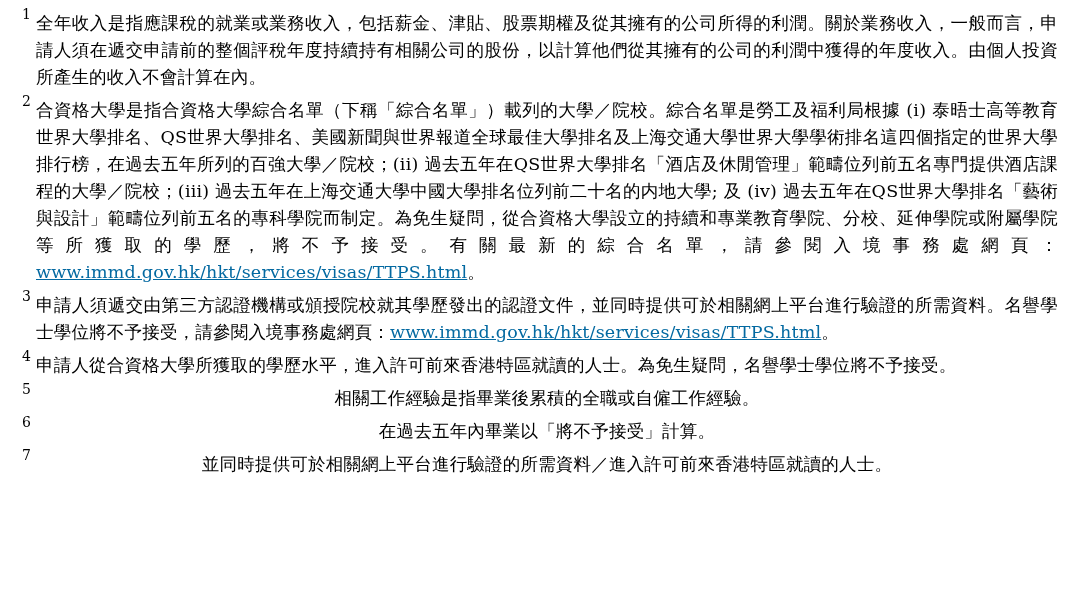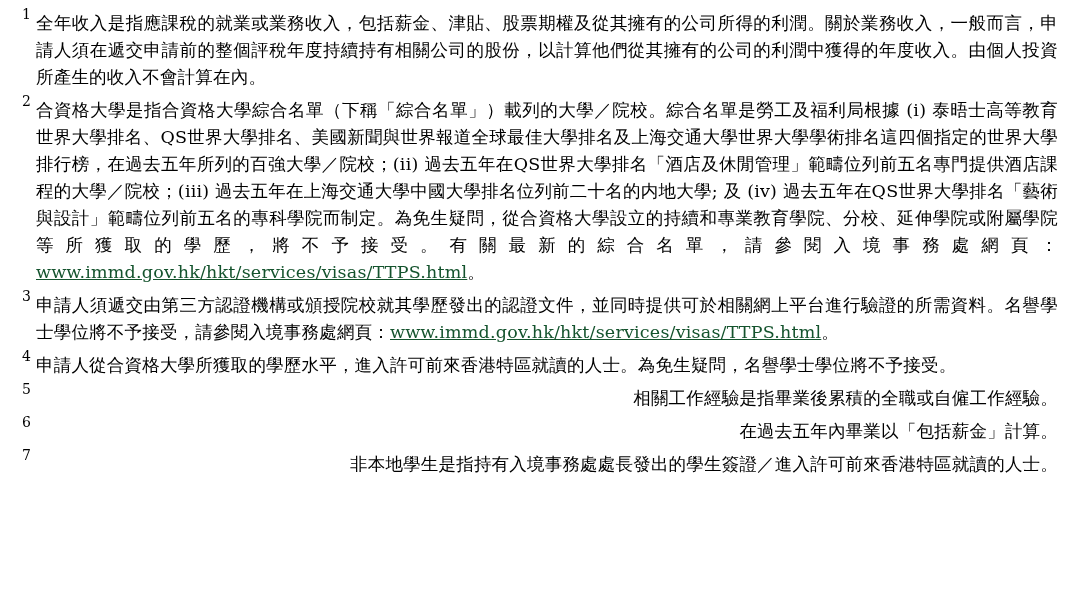--- a/index.html
+++ b/index.html
@@ -41,24 +41,24 @@
     line-height: 27px;
     text-align: justify;
     text-justify: inter-character;
     letter-spacing: 0.2px;
   }
   .note-1 .body-text,
   .note-2 .body-text {
     text-align: justify;
   }
   .tight {
-    text-align: right;
+    text-align: center;
   }
   .link {
-    color: #14532d;
+    color: #0369a1;
   }
   .nowrap-link {
     white-space: nowrap;
   }
 </style>
 </head>
 <body>
 
 <div class="page">
 
@@ -82,21 +82,21 @@
     <span class="body-text">申請人從合資格大學所獲取的學歷水平，進入許可前來香港特區就讀的人士。為免生疑問，名譽學士學位將不予接受。</span>
   </div>
 
   <div class="note note-5">
     <span class="marker">5</span>
     <span class="body-text tight">相關工作經驗是指畢業後累積的全職或自僱工作經驗。</span>
   </div>
 
   <div class="note note-6">
     <span class="marker">6</span>
-    <span class="body-text tight">在過去五年內畢業以「包括薪金」計算。</span>
+    <span class="body-text tight">在過去五年內畢業以「將不予接受」計算。</span>
   </div>
 
   <div class="note note-7">
     <span class="marker">7</span>
-    <span class="body-text tight">非本地學生是指持有入境事務處處長發出的學生簽證／進入許可前來香港特區就讀的人士。</span>
+    <span class="body-text tight">並同時提供可於相關網上平台進行驗證的所需資料／進入許可前來香港特區就讀的人士。</span>
   </div>
 
 </div>
 
 </body></html>

